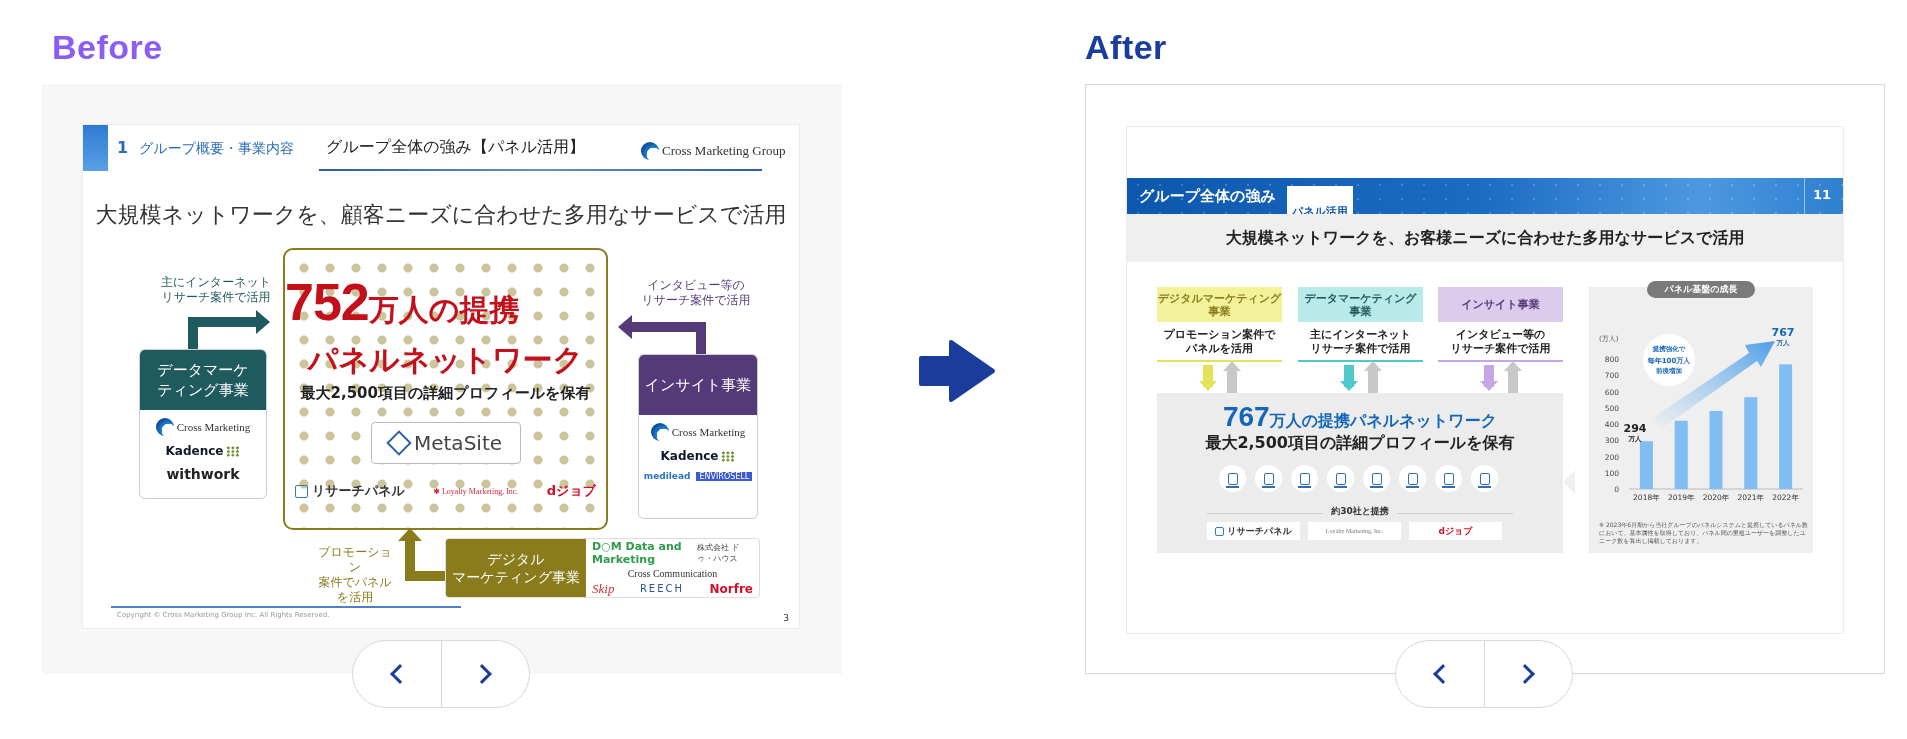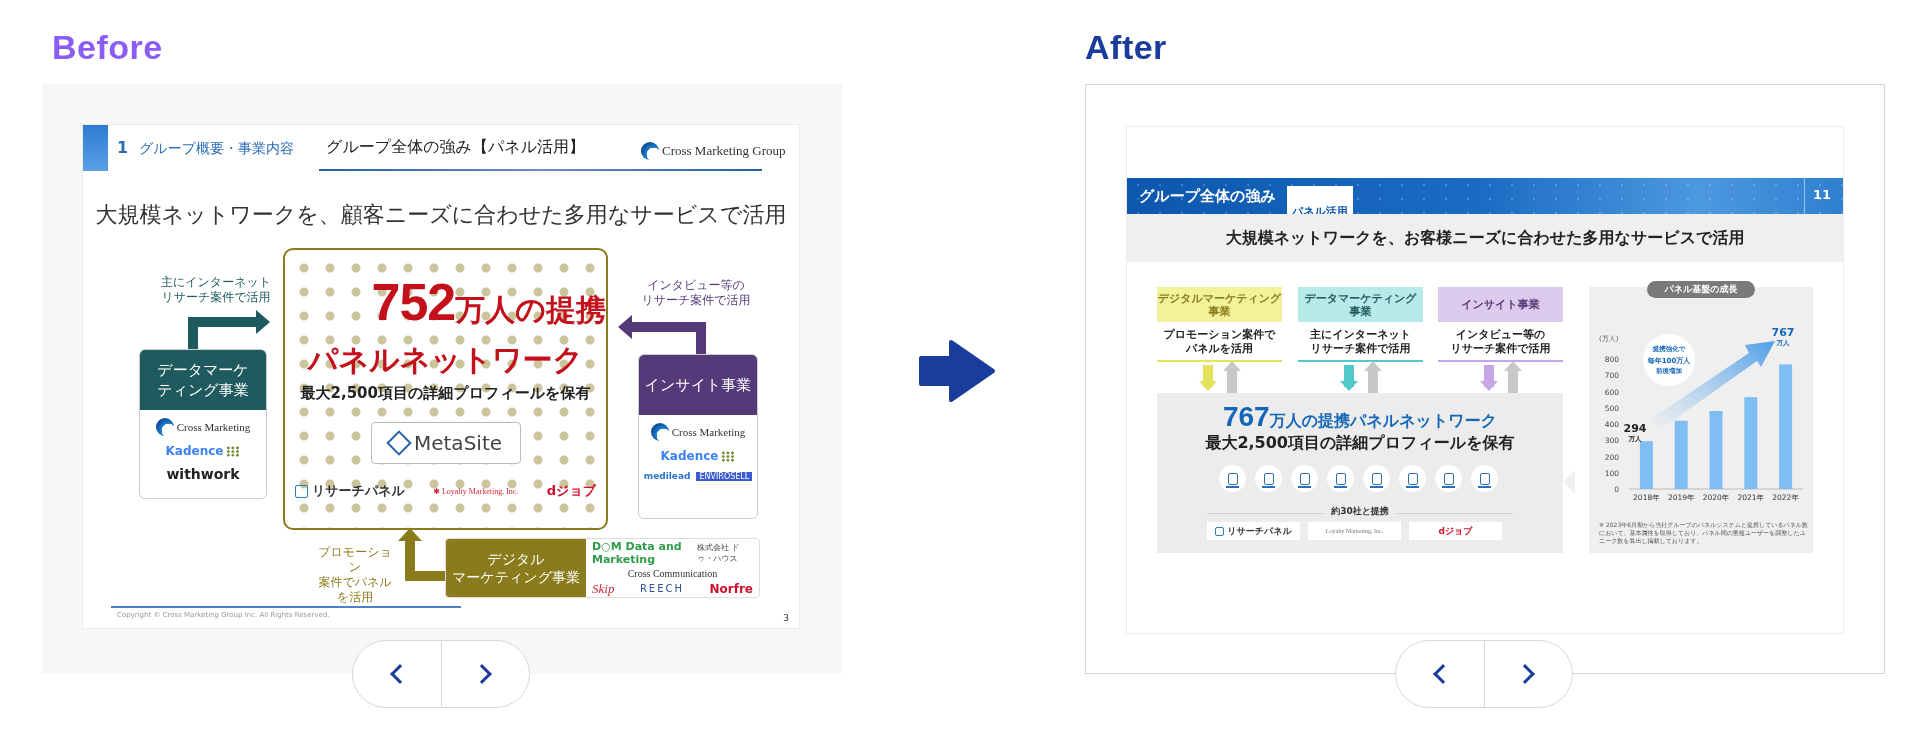--- a/index.html
+++ b/index.html
@@ -24,40 +24,40 @@
 
   .sb-left-caption { position: absolute; left: 68px; top: 150px; width: 130px; text-align: center; font-size: 12px; line-height: 15px; color: #1f5a5e; }
   .sb-arrow-left-v { position: absolute; left: 105px; top: 192px; width: 10px; height: 38px; background: #1f5a5e; }
   .sb-arrow-left-h { position: absolute; left: 105px; top: 192px; width: 70px; height: 10px; background: #1f5a5e; }
   .sb-arrow-left-head { position: absolute; left: 173px; top: 185px; width: 0; height: 0; border-top: 12px solid transparent; border-bottom: 12px solid transparent; border-left: 14px solid #1f5a5e; }
 
   .biz-card { position: absolute; border: 1px solid #ccc; border-radius: 6px; background: #fff; overflow: hidden; }
   .biz-card .hdr { color: #fff; text-align: center; font-size: 15px; display: flex; align-items: center; justify-content: center; line-height: 20px; }
   .biz-card .logos { display: flex; flex-direction: column; align-items: center; justify-content: center; gap: 8px; padding: 8px 4px; }
   .logo-cm { display: flex; align-items: center; gap: 3px; font-family: "Liberation Serif", serif; font-size: 11px; color: #333; }
-  .logo-kad { font-size: 12px; font-weight: bold; color: #3b82f6; display: flex; align-items: center; gap: 3px; }
+  .logo-kad { font-size: 12px; font-weight: bold; color: #0f172a; display: flex; align-items: center; gap: 3px; }
   .kad-dots { width: 14px; height: 11px; background-image: radial-gradient(circle, #6b8d2a 45%, transparent 50%); background-size: 4.6px 3.7px; }
   .logo-ww { font-size: 14px; font-weight: bold; color: #222; }
 
   .card-data { left: 56px; top: 224px; width: 128px; height: 150px; }
   .card-data .hdr { background: #1f5a5e; height: 60px; }
   .card-insight { left: 555px; top: 229px; width: 120px; height: 165px; }
   .card-insight .hdr { background: #553a79; height: 60px; }
   .logo-row { display: flex; gap: 6px; align-items: center; font-size: 9px; }
   .medilead { color: #2a74c9; font-weight: bold; }
   .envirosell { background: #3d5bd0; color: #fff; padding: 0 3px; font-size: 8px; }
 
   .sb-right-caption { position: absolute; left: 548px; top: 153px; width: 130px; text-align: center; font-size: 12px; line-height: 15px; color: #553a79; }
   .sb-arrow-right-v { position: absolute; left: 613px; top: 197px; width: 10px; height: 32px; background: #553a79; }
   .sb-arrow-right-h { position: absolute; left: 547px; top: 197px; width: 76px; height: 10px; background: #553a79; }
   .sb-arrow-right-head { position: absolute; left: 535px; top: 190px; width: 0; height: 0; border-top: 12px solid transparent; border-bottom: 12px solid transparent; border-right: 14px solid #553a79; }
 
   .panel-box { position: absolute; left: 200px; top: 123px; width: 325px; height: 282px; border: 2px solid #8a7c1c; border-radius: 10px; background: #fff; overflow: hidden; }
   .net-bg { position: absolute; inset: 0; background-image: radial-gradient(circle, rgba(138,124,28,0.55) 4px, transparent 5px); background-size: 26px 24px; background-position: 6px 6px; opacity: 0.8; }
-  .big-line1 { position: absolute; left: 0; width: 100%; top: 22px; text-align: right; color: #c4101a; font-weight: bold; }
+  .big-line1 { position: absolute; left: 0; width: 100%; top: 22px; text-align: left; color: #c4101a; font-weight: bold; }
   .big-num { font-size: 52px; font-family: "Liberation Sans", sans-serif; letter-spacing: -1px; }
   .big-unit { font-size: 30px; }
   .big-line2 { position: absolute; left: 0; width: 100%; top: 90px; text-align: center; color: #c4101a; font-size: 30px; font-weight: bold; }
   .big-line3 { position: absolute; left: 0; width: 100%; top: 134px; text-align: center; color: #222; font-size: 15px; font-weight: bold; }
   .metasite { position: absolute; left: 86px; top: 172px; width: 150px; height: 42px; background: #fff; border: 1px solid #bbb; border-radius: 4px; display: flex; align-items: center; justify-content: center; gap: 6px; font-size: 20px; color: #444; }
   .metasite-icon { width: 18px; height: 18px; border: 2px solid #2c62a8; transform: rotate(45deg); }
   .partner-row { position: absolute; left: 10px; right: 10px; top: 232px; display: flex; justify-content: space-between; align-items: center; }
   .rp { font-size: 13px; font-weight: bold; color: #333; display: flex; align-items: center; gap: 4px; }
   .rp-icon { width: 13px; height: 13px; border: 1.5px solid #2a7fb8; border-radius: 2px; }
   .lm { font-size: 8px; color: #555; font-family: "Liberation Serif", serif; }

